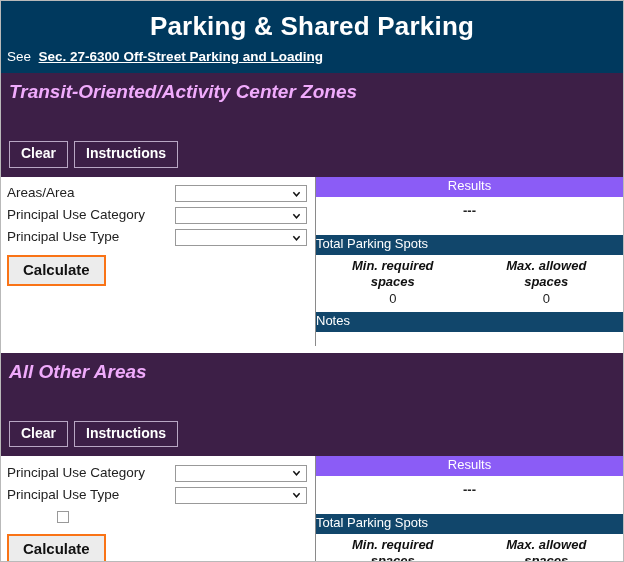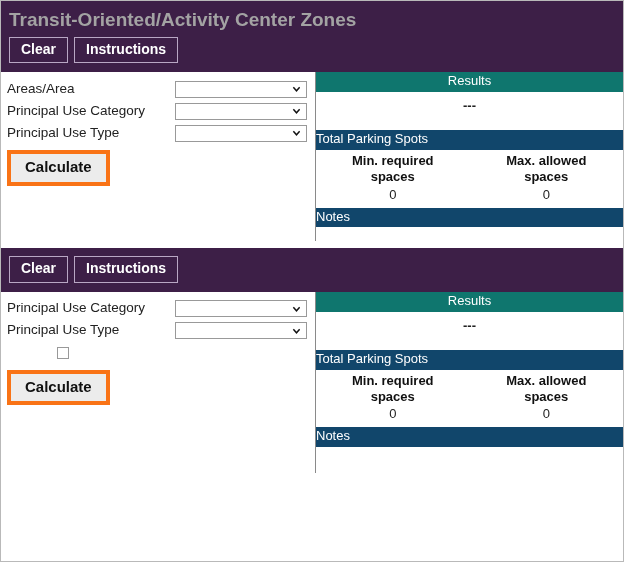--- a/index.html
+++ b/index.html
@@ -55,30 +55,32 @@
     text-decoration: underline;
     cursor: pointer;
   }
 
   
   .section-head {
     background: #3d1f47;
     padding: 6px 0 7px 0;
   }
   .section-head-title {
-    color: #a3a3a3;
+    color: #f0abfc;
     font-size: 19px;
     font-weight: bold;
     padding: 2px 0 4px 8px;
     line-height: 1.15;
+    font-style: italic;
   }
   .section-head-buttons {
     padding: 2px 0 2px 8px;
     display: flex;
     gap: 6px;
+    margin-top: 32px;
   }
   .ghost-btn {
     background: transparent;
     border: 1px solid #b9a7c4;
     color: #ffffff;
     font-family: "Liberation Sans", sans-serif;
     font-size: 14px;
     font-weight: bold;
     padding: 4px 11px 5px 11px;
     cursor: pointer;
@@ -150,33 +152,33 @@
     border: 1px solid #999999;
     background: #ffffff;
     cursor: pointer;
   }
 
   .calc-wrap {
     padding: 6px 0 2px 6px;
   }
   .calc-btn {
     background: #ececec;
-    border: 4px solid #f97316;
+    border: 2px solid #f97316;
     color: #111111;
     font-family: "Liberation Sans", sans-serif;
     font-size: 15px;
     font-weight: bold;
     padding: 5px 14px 6px 14px;
     cursor: pointer;
     line-height: 1.1;
   }
 
   
   .bar-results {
-    background: #0f766e;
+    background: #8b5cf6;
     color: #ffffff;
     font-size: 13px;
     text-align: center;
     padding: 2px 0 3px 0;
     line-height: 1.15;
   }
   .bar-navy {
     background: #11466b;
     color: #ffffff;
     font-size: 13px;
@@ -204,20 +206,21 @@
     flex: 1;
     text-align: center;
     padding: 3px 4px 4px 4px;
     box-sizing: border-box;
   }
   .spot-head {
     font-size: 13px;
     font-weight: bold;
     color: #111111;
     line-height: 1.25;
+    font-style: italic;
   }
   .spot-val {
     font-size: 13px;
     color: #222222;
     line-height: 1.3;
     padding-top: 1px;
   }
   .notes-area {
     background: #ffffff;
     min-height: 14px;
@@ -228,20 +231,27 @@
   .form-filler-2 { height: 32px; }
   .notes-filler-1 { height: 14px; }
   .notes-filler-2 { height: 26px; }
   .gap-strip { height: 7px; background: #ffffff; }
 </style>
 </head>
 <body>
 
 <div class="page">
 
+  <div class="banner">
+    <div class="banner-title">Parking &amp; Shared Parking</div>
+    <div class="banner-subline">
+      <span class="see-text">See</span>
+      <span>&nbsp;</span><a class="banner-link">Sec. 27-6300 Off-Street Parking and Loading</a>
+    </div>
+  </div>
 
   <div class="section-head">
     <div class="section-head-title">Transit-Oriented/Activity Center Zones</div>
     <div class="section-head-buttons">
       <button class="ghost-btn">Clear</button>
       <button class="ghost-btn">Instructions</button>
     </div>
   </div>
 
   <div class="section-body">
@@ -299,20 +309,21 @@
         </div>
       </div>
       <div class="bar-navy">Notes</div>
       <div class="notes-area notes-filler-1"></div>
     </div>
   </div>
 
   <div class="gap-strip"></div>
 
   <div class="section-head">
+    <div class="section-head-title">All Other Areas</div>
     <div class="section-head-buttons">
       <button class="ghost-btn">Clear</button>
       <button class="ghost-btn">Instructions</button>
     </div>
   </div>
 
   <div class="section-body">
 
     <div class="form-col">
 

